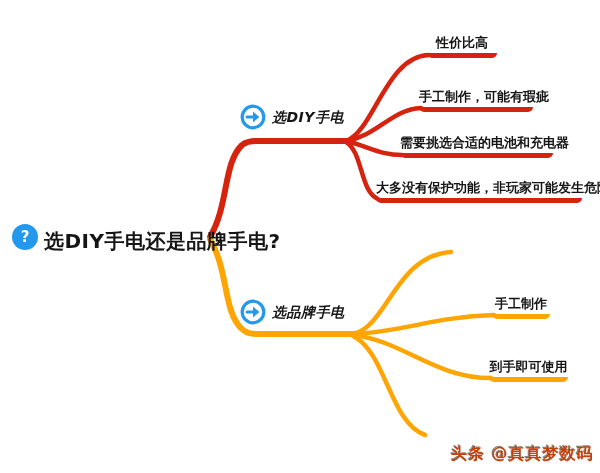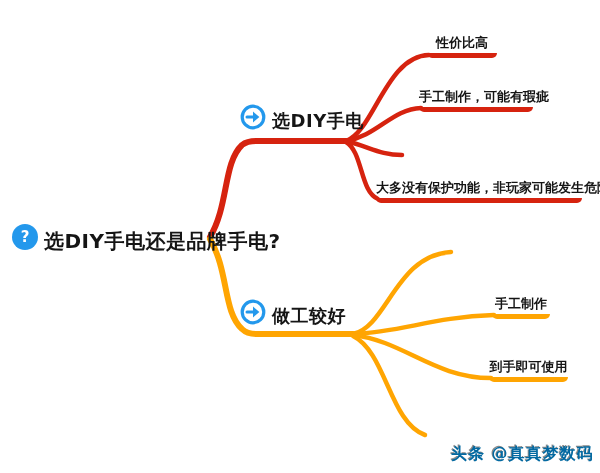--- a/index.html
+++ b/index.html
@@ -19,21 +19,21 @@
   }
   .q-icon{
     position:absolute;left:12px;top:224px;width:26px;height:26px;border-radius:50%;
     background:#2398ec;color:#fff;font-size:15px;font-weight:bold;text-align:center;
     line-height:26px;
   }
   .arrow-icon{position:absolute;width:26px;height:26px;}
   .arrow-icon.diy{left:240px;top:104px;}
   .arrow-icon.brand{left:240px;top:299px;}
 
-  .branch-label{position:absolute;font-size:18px;font-weight:bold;white-space:nowrap;letter-spacing:0.5px;}
+  .branch-label{position:absolute;font-size:14px;font-weight:bold;white-space:nowrap;letter-spacing:0.5px;font-style:italic;}
   .branch-label.diy{left:272px;top:109px;}
   .branch-label.brand{left:272px;top:304px;}
 
   .leaf{
     position:absolute;height:23px;box-sizing:border-box;text-align:center;
     font-size:13px;font-weight:bold;line-height:16px;padding-bottom:2px;
     border-bottom:5px solid;border-radius:0 0 5px 5px;white-space:nowrap;
   }
   .leaf.red{border-color:#d6230f;}
   .leaf.orange{border-color:#ffa502;}
@@ -41,21 +41,21 @@
   .leaf.r2{left:419px;top:89px;width:114px;}
   .leaf.r3{left:400px;top:135px;width:153px;}
   .leaf.r4{left:376px;top:180px;width:206px;}
   .leaf.o1{left:449px;top:233px;width:100px;}
   .leaf.o2{left:492px;top:296px;width:58px;}
   .leaf.o3{left:489px;top:359px;width:79px;text-align:center;}
   .leaf.o4{left:423px;top:417px;width:162px;}
 
   .watermark{
     position:absolute;left:451px;top:444px;font-size:16px;font-weight:bold;
-    color:#0369a1;white-space:nowrap;letter-spacing:1px;
+    color:#c2410c;white-space:nowrap;letter-spacing:1px;
     text-shadow:1px 1px 0 #ffffff,-1px -1px 0 #8a8a8a;
   }
 </style>
 </head>
 <body>
 
 <div id="canvas">
 
   <svg class="lines" width="600" height="473" viewBox="0 0 600 473">
 
@@ -79,28 +79,29 @@
     <svg width="26" height="26" viewBox="0 0 26 26">
       <circle cx="13" cy="13" r="10.8" fill="#ffffff" stroke="#2398ec" stroke-width="3.2"></circle>
       <path d="M7 13 L13.5 13" stroke="#2398ec" stroke-width="3" stroke-linecap="round" fill="none"></path>
       <path d="M13 7.6 L19.4 13 L13 18.4 Z" fill="#2398ec"></path>
     </svg>
   </div>
   <div class="branch-label diy">选DIY手电</div>
 
   <div class="leaf red r1">性价比高</div>
   <div class="leaf red r2">手工制作，可能有瑕疵</div>
+  <div class="leaf red r3">需要挑选合适的电池和充电器</div>
   <div class="leaf red r4">大多没有保护功能，非玩家可能发生危险</div>
 
   <div class="arrow-icon brand">
     <svg width="26" height="26" viewBox="0 0 26 26">
       <circle cx="13" cy="13" r="10.8" fill="#ffffff" stroke="#2398ec" stroke-width="3.2"></circle>
       <path d="M7 13 L13.5 13" stroke="#2398ec" stroke-width="3" stroke-linecap="round" fill="none"></path>
       <path d="M13 7.6 L19.4 13 L13 18.4 Z" fill="#2398ec"></path>
     </svg>
   </div>
-  <div class="branch-label brand">做工较好</div>
+  <div class="branch-label brand">选品牌手电</div>
 
   <div class="leaf orange o2">手工制作</div>
   <div class="leaf orange o3">到手即可使用</div>
 
   <div class="watermark">头条 @真真梦数码</div>
 </div>
 
 </body></html>

